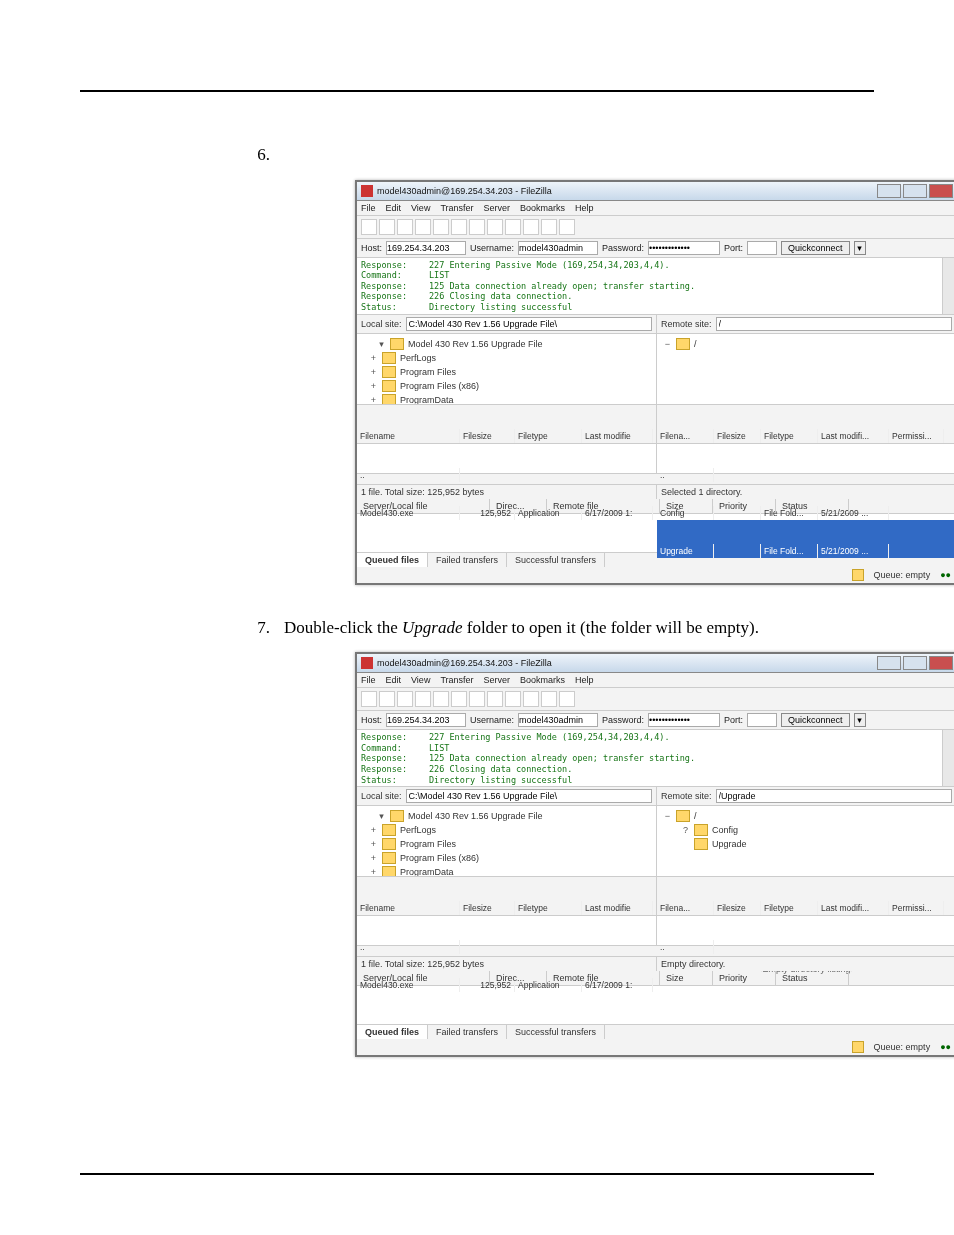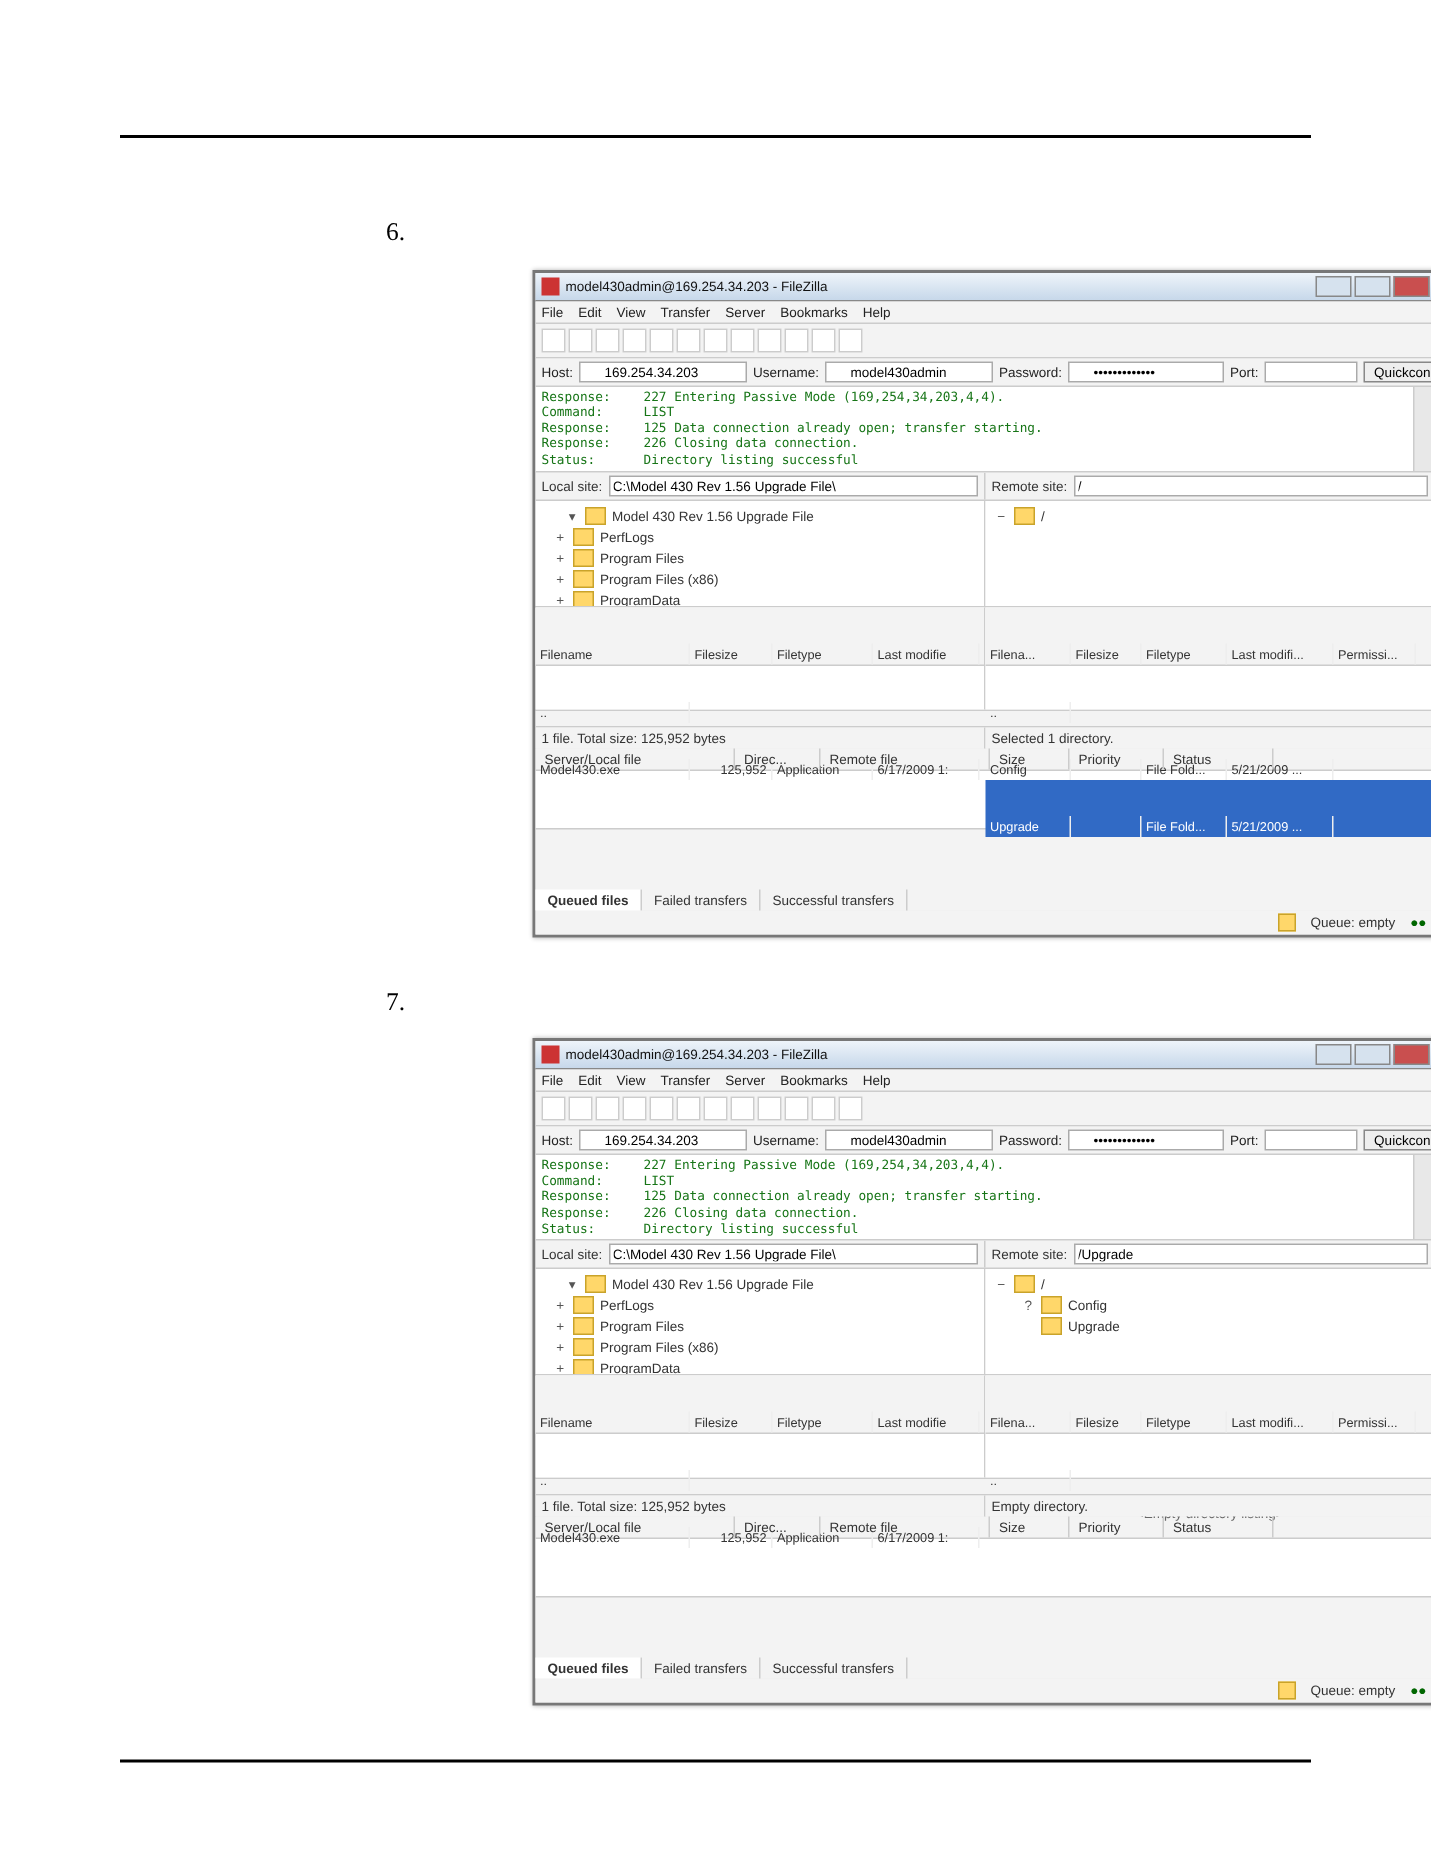--- a/index.html
+++ b/index.html
@@ -71,21 +71,21 @@
     background:#f3f3f3;border-bottom:1px solid #ccc;padding:2px 4px;display:flex;gap:10px;color:#222;
   }
   .toolbar {
     background:#f3f3f3;border-bottom:1px solid #ccc;padding:2px 4px;height:18px;display:flex;gap:2px;align-items:center;
   }
   .toolbar i{display:inline-block;width:14px;height:14px;border:1px solid #ccc;background:#fff;}
   .connrow {
     background:#f3f3f3;border-bottom:1px solid #ccc;padding:2px 4px;display:flex;gap:4px;align-items:center;
   }
   .connrow label{color:#222;}
-  .connrow input{font-size:9px;border:1px solid #aaa;padding:1px 16px;background:#fff;}
+  .connrow input{font-size:9px;border:1px solid #aaa;padding:1px 0;background:#fff;}
   .qbtn{border:1px solid #888;background:#eee;padding:1px 6px;font-size:9px;}
   .log {
     background:#fff;padding:2px 4px;font-family:Consolas,monospace;font-size:8.5px;line-height:1.25;border-bottom:1px solid #ccc;
     height:52px;overflow:hidden;position:relative;
   }
   .log .lbl{color:#177517;display:inline-block;width:68px;}
   .log .txt{color:#177517;}
   .siterow{display:flex;border-bottom:1px solid #ccc;background:#f3f3f3;}
   .siterow div{flex:1;padding:2px 4px;border-right:1px solid #ccc;display:flex;align-items:center;gap:4px;}
   .siterow input{font-size:9px;border:1px solid #aaa;padding:1px 2px;background:#fff;flex:1;}
@@ -100,21 +100,21 @@
   .hdrrow{background:#f3f3f3;border-bottom:1px solid #ccc;}
   .hdrrow span,.datarow span{padding:2px 3px;border-right:1px solid #eee;overflow:hidden;white-space:nowrap;margin-top:24px;}
   .datarow.selblue{background:#316ac5;color:#fff;}
   .scrollhint{height:10px;background:#f3f3f3;border-bottom:1px solid #ccc;}
   .statline{display:flex;}
   .statline div{flex:1;padding:2px 4px;border-right:1px solid #ccc;background:#f3f3f3;}
   .qhdr{display:flex;background:#f3f3f3;border-bottom:1px solid #ccc;}
   .qhdr span{padding:2px 6px;border-right:1px solid #ccc;}
   .qbody{height:38px;background:#fff;}
   .tabs{display:flex;background:#f3f3f3;border-top:1px solid #ccc;}
-  .tabs span{padding:2px 8px;border-right:1px solid #ccc;font-size:9px;margin-top:40px;}
+  .tabs span{padding:2px 8px;border-right:1px solid #ccc;font-size:9px;}
   .tabs span.active{background:#fff;font-weight:bold;}
   .footer{display:flex;justify-content:flex-end;padding:2px 6px;background:#f3f3f3;gap:10px;align-items:center;}
   .footer .ico2{display:inline-block;width:10px;height:10px;background:#ffd76a;border:1px solid #c9a32a;}
   .empty-note{color:#666;text-align:center;padding:10px 0;display:block;}
   .scroll-r{position:absolute;right:0;top:0;bottom:0;width:14px;background:#e8e8e8;border-left:1px solid #ccc;}
 </style>
 </head>
 <body>
 
 <div class="page">
@@ -287,20 +287,23 @@
     </div>
     <div class="footer">
       <span class="ico2"></span>
       <span>Queue: empty</span>
       <span style="color:#060">●●</span>
     </div>
   </div>
 
   <div class="step">
     <div class="step-num">7.</div>
+    <div class="step-text">
+      <span>Double-click the </span><em>Upgrade</em><span> folder to open it (the folder will be empty).</span>
+    </div>
   </div>
 
   <div class="shot-wrap">
     <div class="titlebar">
       <span class="ico"></span>
       <span>model430admin@169.254.34.203 - FileZilla</span>
       <div class="winbtns">
         <span></span>
         <span></span>
         <span class="close"></span>

